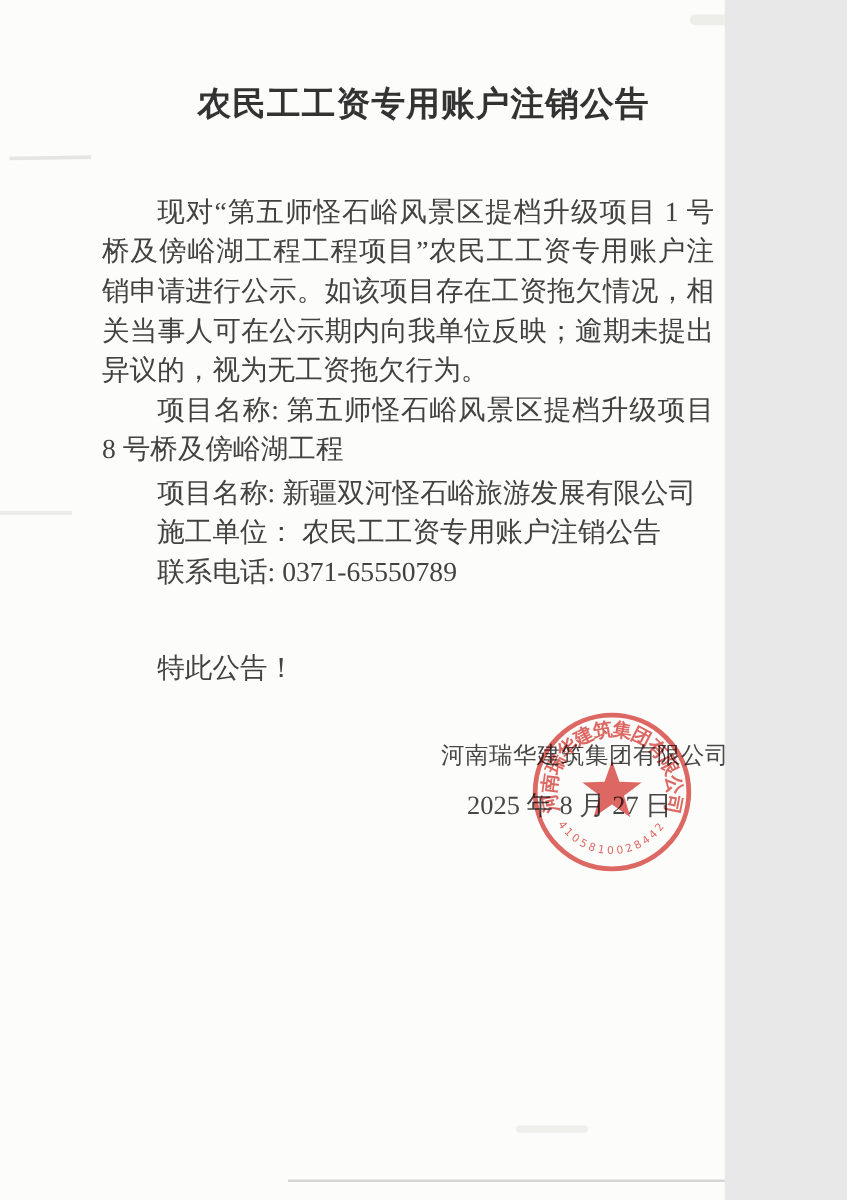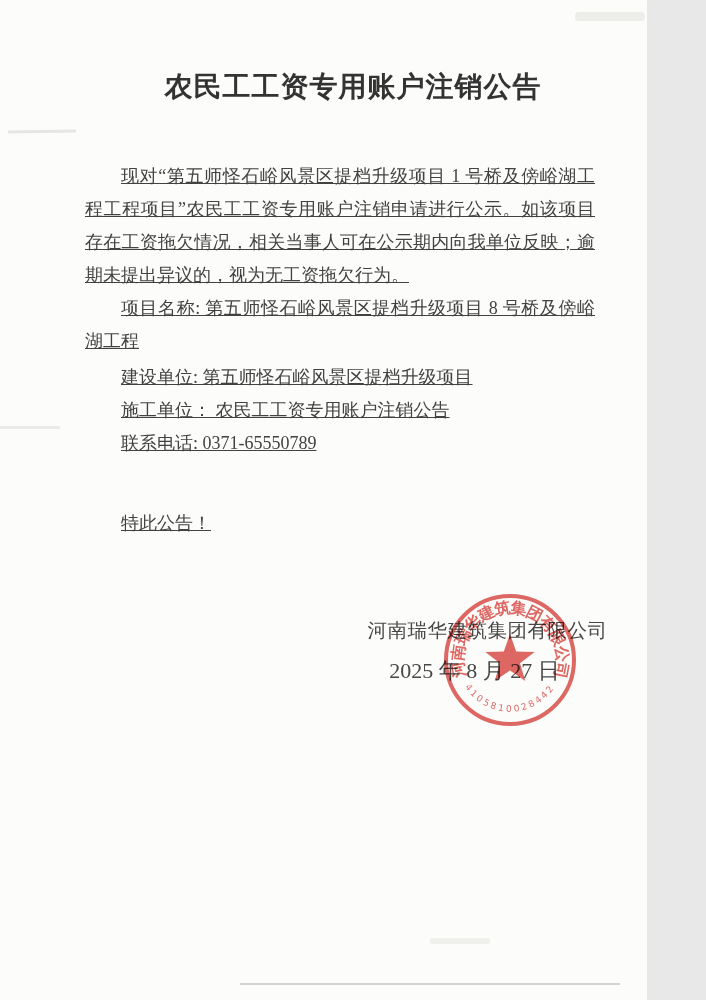--- a/index.html
+++ b/index.html
@@ -8,43 +8,41 @@
     background: #e8e8e8;
   }
   .page {
     position: relative;
     width: 604px;
     height: 1000px;
     background: #fcfcfb;
     overflow: hidden;
     font-family: "Liberation Serif", "DejaVu Serif", serif;
     color: #424242;
-    padding-left: 43px;
   }
   .title {
     position: absolute;
     top: 68px;
     left: 0;
     width: 706px;
     margin: 0;
     text-align: center;
     font-size: 28px;
     font-weight: 700;
     letter-spacing: 1px;
     color: #333333;
   }
   .body-block {
     position: absolute;
     top: 160px;
     left: 85px;
     width: 510px;
-    font-size: 18px;
+    font-size: 23px;
     line-height: 33px;
     text-align: justify;
-    text-decoration: underline;
   }
   .body-block p {
     margin: 0;
     text-indent: 2em;
   }
   .body-block p.gap-sm { margin-top: 3px; }
   .closing {
     margin-top: 47px !important;
   }
   .signature {
@@ -106,21 +104,21 @@
   <div class="artifact art-2"></div>
   <div class="artifact art-3"></div>
   <div class="artifact art-4"></div>
   <div class="artifact art-5"></div>
 
   <h1 class="title">农民工工资专用账户注销公告</h1>
 
   <div class="body-block">
     <p>现对“第五师怪石峪风景区提档升级项目 1 号桥及傍峪湖工程工程项目”农民工工资专用账户注销申请进行公示。如该项目存在工资拖欠情况，相关当事人可在公示期内向我单位反映；逾期未提出异议的，视为无工资拖欠行为。</p>
     <p>项目名称: 第五师怪石峪风景区提档升级项目 8 号桥及傍峪湖工程</p>
-    <p class="gap-sm">建设单位: 第五师怪石峪风景区提档升级项目</p>
+    <p class="gap-sm">项目名称: 新疆双河怪石峪旅游发展有限公司</p>
     <p>施工单位： 农民工工资专用账户注销公告</p>
     <p>联系电话: 0371-65550789</p>
     <p class="closing">特此公告！</p>
   </div>
 
   <div class="signature">
     <div class="sig-company">河南瑞华建筑集团有限公司</div>
     <div class="sig-date">2025 年 8 月 27 日</div>
   </div>
 

